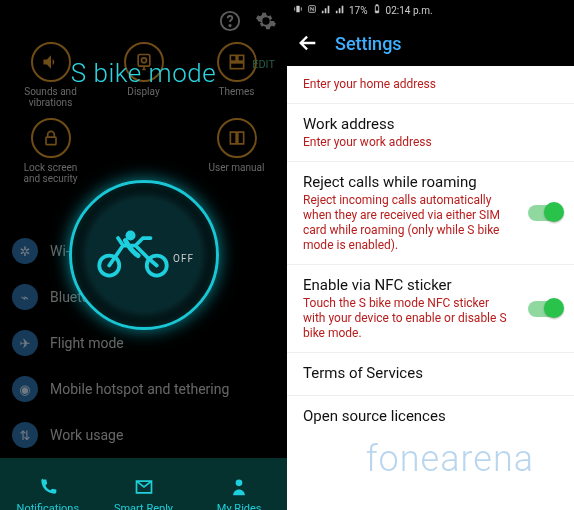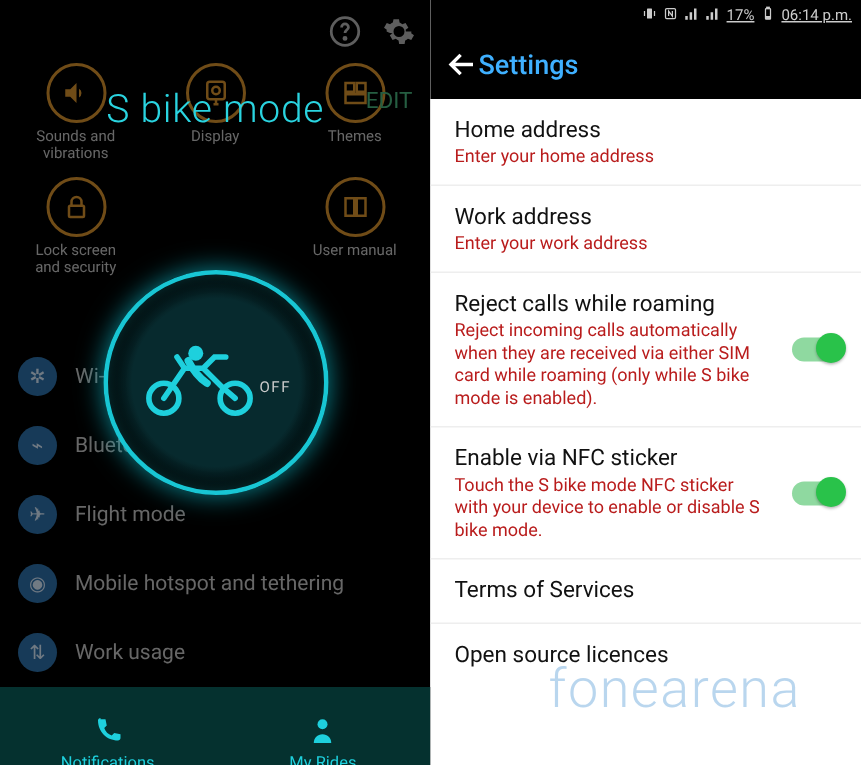--- a/index.html
+++ b/index.html
@@ -6,43 +6,43 @@
   body { background: #fff; width: 574px; height: 510px; overflow: hidden; position: relative; }
   .container { display: flex; width: 574px; height: 510px; }
   .pane-left, .pane-right { height: 510px; position: relative; }
   .pane-left { width: 287px; background: #000; color: #fff; overflow: hidden; }
   .pane-right { width: 287px; background: #fff; color: #000; }
 
   
   .left-dim-layer { position: absolute; inset: 0; filter: brightness(0.55); color: #aaa; }
   .left-header { display: flex; justify-content: flex-end; align-items: center; padding: 10px 10px 4px; gap: 14px; }
   .hdr-icon { width: 22px; height: 22px; display: flex; align-items: center; justify-content: center; color: #aaa; }
-  .edit-txt { position: absolute; top: 58px; right: 12px; font-size: 15px; color: #4a7; }
+  .edit-txt { position: absolute; top: 58px; right: 12px; font-size: 11px; color: #4a7; }
   .quick-row { display: flex; justify-content: space-around; padding: 6px 4px 4px; }
   .quick-item { display: flex; flex-direction: column; align-items: center; width: 60px; }
   .quick-circ { width: 40px; height: 40px; border: 2px solid #cc8a2a; border-radius: 50%; display: flex; align-items: center; justify-content: center; color: #cc8a2a; }
   .quick-lbl { font-size: 10px; text-align: center; margin-top: 4px; color: #bbb; line-height: 1.1; }
   .list-items { margin-top: 40px; padding: 0 10px; }
   .list-item { display: flex; align-items: center; padding: 10px 2px; gap: 12px; font-size: 14px; color: #bbb; }
   .li-circ { width: 26px; height: 26px; border-radius: 50%; background: #2a6aa0; display: flex; align-items: center; justify-content: center; font-size: 13px; color: #cde; }
 
   
   .overlay-title { position: absolute; top: 58px; left: 0; right: 0; text-align: center; font-size: 26px; font-weight: 300; color: #2ad4e0; letter-spacing: 0.5px; }
   .big-btn-wrap { position: absolute; top: 180px; left: 50%; transform: translateX(-50%); width: 150px; height: 150px; }
   .big-btn-outer { width: 150px; height: 150px; border-radius: 50%; background: radial-gradient(circle at 50% 50%, #072a2e 55%, #000 72%); border: 3px solid #18c6d4; box-shadow: 0 0 18px #0cabbacc, inset 0 0 10px #0a3d42; display: flex; flex-direction: row; align-items: center; justify-content: center; }
   .moto-icon { color: #1ed0dd; }
   .big-off { font-size: 10px; letter-spacing: 1px; color: #ccc; margin-top: 6px; }
   .bottom-tabs { position: absolute; bottom: 0; left: 0; right: 0; height: 52px; background: #05312f; display: flex; }
   .tab { flex: 1; display: flex; flex-direction: column; align-items: center; justify-content: center; gap: 2px; color: #1ed0dd; font-size: 11px; margin-top: 24px; }
   .tab svg { width: 20px; height: 20px; }
 
   
-  .status-bar { height: 20px; background: #000; color: #ccc; display: flex; align-items: center; justify-content: flex-end; font-size: 10px; padding: 0 6px; gap: 4px; text-decoration: underline; }
+  .status-bar { height: 20px; background: #000; color: #ccc; display: flex; align-items: center; font-size: 10px; padding: 0 6px; gap: 4px; }
   .status-bar .sb-ic { width: 10px; height: 10px; }
-  .r-header { height: 46px; background: #000; display: flex; align-items: center; padding: 0 10px; }
+  .r-header { height: 46px; background: #000; display: flex; align-items: center; padding: 0 10px; gap: 16px; }
   .r-back { width: 22px; height: 22px; color: #fff; display: flex; align-items: center; justify-content: center; }
   .r-title { color: #3fb0ff; font-size: 18px; font-weight: 500; }
   .r-list { background: #fff; }
   .r-item { padding: 11px 16px 11px 16px; border-bottom: 1px solid #eee; position: relative; }
   .r-item:last-child { border-bottom: none; }
   .r-item-title { font-size: 15px; color: #111; margin-bottom: 2px; }
   .r-item-sub { font-size: 12px; color: #b91c1c; line-height: 1.25; padding-right: 44px; }
   .toggle { position: absolute; right: 12px; top: 50%; transform: translateY(-50%); width: 34px; height: 16px; border-radius: 8px; background: #8fd9a0; }
   .toggle .knob { position: absolute; right: -2px; top: -3px; width: 20px; height: 20px; border-radius: 50%; background: #29c24a; box-shadow: 0 1px 2px rgba(0,0,0,.3); }
 
@@ -170,20 +170,28 @@
         <span>
           <svg viewBox="0 0 24 24" fill="currentColor">
               <path d="M6 2c-1 0-2 1-2 2 0 9 7 16 16 16 1 0 2-1 2-2v-3l-5-1-2 2c-3-1-5-3-6-6l2-2-1-5H6z"></path>
             </svg>
         </span>
         <span>Notifications</span>
       </div>
       <div class="tab">
         <span>
           <svg viewBox="0 0 24 24" fill="currentColor">
+              <path d="M3 5h18v14H3z M3 5l9 7 9-7" fill="none" stroke="currentColor" stroke-width="2"></path>
+            </svg>
+        </span>
+        <span>Smart Reply</span>
+      </div>
+      <div class="tab">
+        <span>
+          <svg viewBox="0 0 24 24" fill="currentColor">
               <circle cx="12" cy="7" r="4"></circle>
               <path d="M5 22c0-4 3-7 7-7s7 3 7 7H5z"></path>
             </svg>
         </span>
         <span>My Rides</span>
       </div>
     </div>
   </div>
 
   <div class="pane-right">
@@ -211,35 +219,34 @@
           </svg>
       </span>
       <span>17%</span>
       <span>
         <svg class="sb-ic" viewBox="0 0 24 24" fill="none" stroke="currentColor" stroke-width="2">
             <rect x="8" y="4" width="8" height="17" rx="1"></rect>
             <rect x="10" y="2" width="4" height="2" fill="currentColor"></rect>
             <rect x="9" y="17" width="6" height="3" fill="currentColor"></rect>
           </svg>
       </span>
-      <span>06:14 p.m.</span>
+      <span>02:14 p.m.</span>
     </div>
 
     <div class="r-header">
       <span class="r-back">
         <svg viewBox="0 0 24 24" width="22" height="22" fill="none" stroke="currentColor" stroke-width="2.5">
             <path d="M20 12H4M11 5l-7 7 7 7"></path>
           </svg>
       </span>
       <span class="r-title">Settings</span>
     </div>
 
     <div class="r-list">
       <div class="r-item">
-        <div class="r-item-title">Home address</div>
         <div class="r-item-sub">Enter your home address</div>
       </div>
       <div class="r-item">
         <div class="r-item-title">Work address</div>
         <div class="r-item-sub">Enter your work address</div>
       </div>
       <div class="r-item">
         <div class="r-item-title">Reject calls while roaming</div>
         <div class="r-item-sub">Reject incoming calls automatically when they are received via either SIM card while roaming (only while S bike mode is enabled).</div>
         <div class="toggle">

